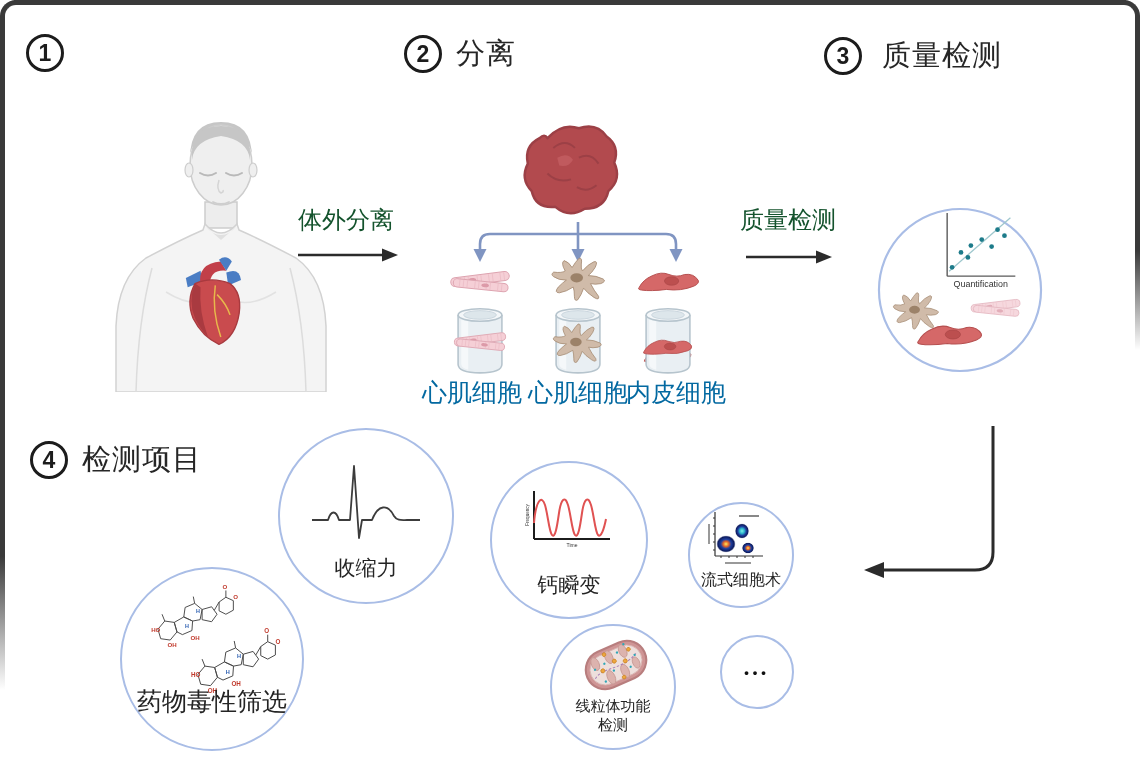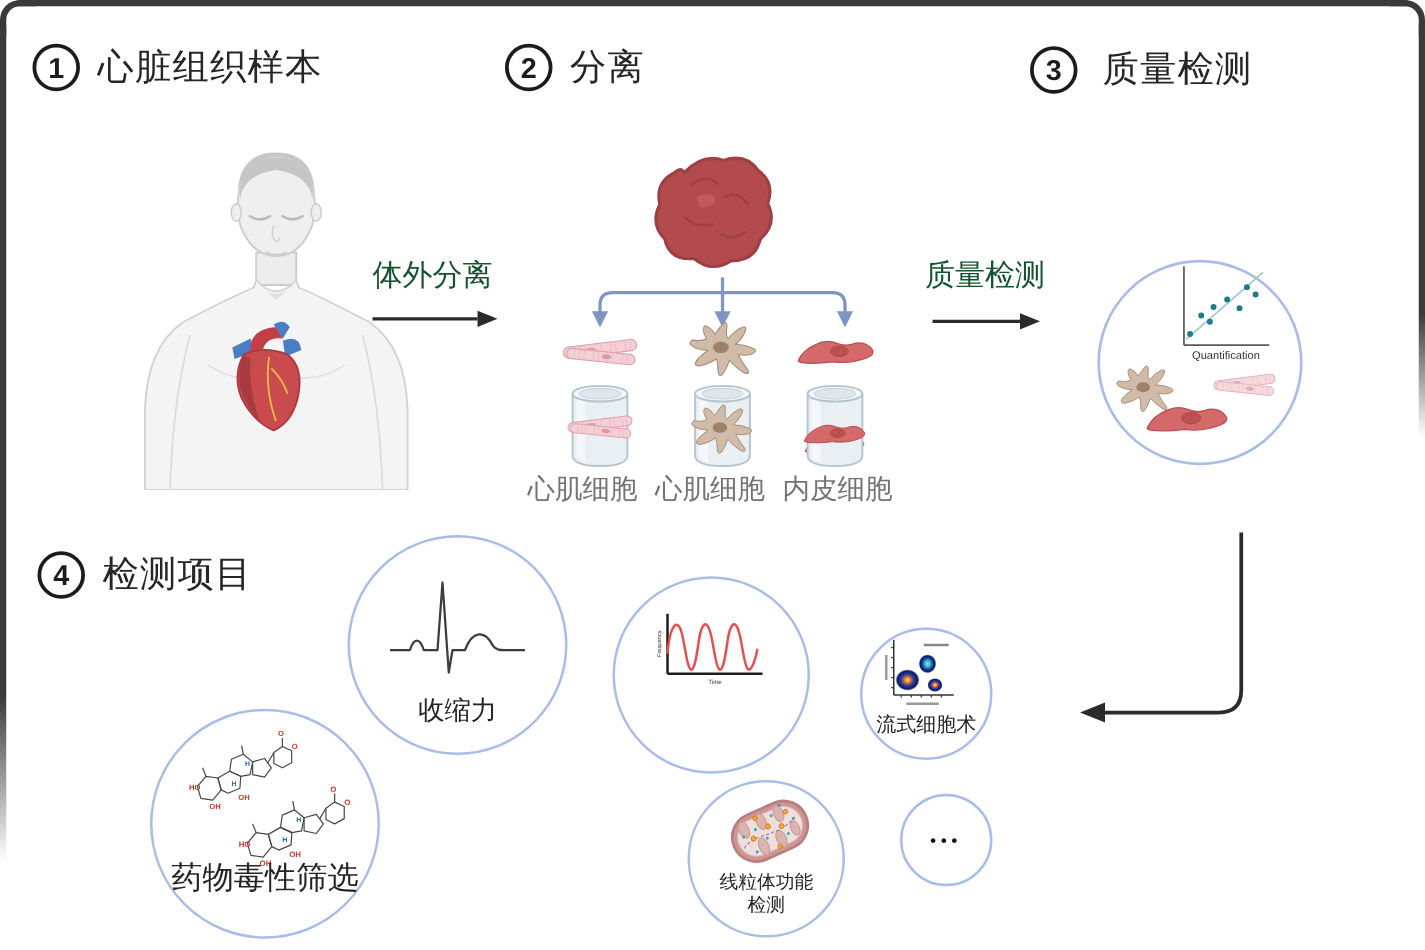--- a/index.html
+++ b/index.html
@@ -12,21 +12,21 @@
   .corner-tr{position:absolute;top:0;right:0;width:24px;height:24px;border-top:5px solid #3a3a3a;border-right:5px solid #3a3a3a;border-top-right-radius:16px;}
   .edge-left{position:absolute;top:20px;left:0;width:5px;height:670px;background:linear-gradient(#3a3a3a 80%,rgba(58,58,58,0));}
   .edge-right{position:absolute;top:20px;right:0;width:5px;height:330px;background:linear-gradient(#3a3a3a 70%,rgba(58,58,58,0));}
   
   .step{display:flex;align-items:center;gap:14px;}
   .badge{width:38px;height:38px;border:3px solid #1c1c1c;border-radius:50%;display:flex;align-items:center;justify-content:center;
          font-size:23px;font-weight:bold;color:#1c1c1c;background:#fff;box-sizing:border-box;}
   .slabel{font-size:29px;font-weight:500;color:#262626;letter-spacing:1px;white-space:nowrap;}
   
   .flowlabel{font-size:24px;font-weight:500;color:#14532d;text-align:center;white-space:nowrap;}
-  .celllabel{font-size:22px;font-weight:500;color:#737373;text-align:left;white-space:nowrap;}
+  .celllabel{font-size:25px;font-weight:500;color:#0369a1;text-align:center;white-space:nowrap;}
   
   .circle{position:absolute;border:2px solid #a9bde6;border-radius:50%;box-sizing:border-box;background:transparent;}
   .clabel{position:absolute;left:0;right:0;text-align:center;color:#242424;font-weight:500;white-space:nowrap;}
   .dots{display:flex;align-items:center;justify-content:center;height:100%;font-size:13px;letter-spacing:4px;color:#111;font-weight:bold;}
   svg{display:block;}
   .atom-o{font-size:9px;fill:#c0392b;font-weight:bold;}
   .atom-h{font-size:8px;fill:#2a5db0;font-weight:bold;}
 </style>
 </head>
 <body>
@@ -85,21 +85,20 @@
   </svg>
 
   <div class="corner-tl"></div>
   <div class="corner-tr"></div>
   <div class="edge-top"></div>
   <div class="edge-left"></div>
   <div class="edge-right"></div>
 
   <div class="step abs" style="left:26px;top:34px;">
     <div class="badge">1</div>
-    <div class="slabel">心脏组织样本</div>
   </div>
   <div class="step abs" style="left:404px;top:34px;">
     <div class="badge">2</div>
     <div class="slabel">分离</div>
   </div>
   <div class="step abs" style="left:824px;top:36px;gap:20px;">
     <div class="badge">3</div>
     <div class="slabel">质量检测</div>
   </div>
   <div class="step abs" style="left:30px;top:440px;">
@@ -227,20 +226,21 @@
     <div class="clabel" style="top:124px;font-size:21px;">收缩力</div>
   </div>
 
   <div class="circle" style="left:490px;top:461px;width:158px;height:158px;">
     <svg class="abs" style="left:28px;top:26px;" width="95" height="64" viewBox="0 0 95 64">
       <path d="M14,2 V50 M14,50 H90" stroke="#1c1c1c" stroke-width="2" fill="none"></path>
       <path d="M14,34 C16,10 22,6 25,16 C28,26 29,42 32,46 C35,50 37,38 39,24 C41,10 45,6 48,16 C51,26 52,42 55,46 C58,50 60,38 62,24 C64,10 68,6 71,16 C74,26 75,42 78,46 C81,49 84,40 86,30" stroke="#e05252" stroke-width="2" fill="none"></path>
       <text x="9" y="26" font-size="4.5" fill="#333" text-anchor="middle" transform="rotate(-90 9 26)">Frequency</text>
       <text x="52" y="58" font-size="5" fill="#333" text-anchor="middle">Time</text>
     </svg>
+    <div class="clabel" style="top:108px;font-size:21px;">钙瞬变</div>
   </div>
 
   <div class="circle" style="left:688px;top:502px;width:106px;height:106px;">
     <svg class="abs" style="left:15px;top:4px;" width="64" height="60" viewBox="0 0 64 60">
       <defs>
         <radialGradient id="g-hot">
             <stop offset="0%" stop-color="#ffe95c"></stop>
             <stop offset="30%" stop-color="#e0642c"></stop>
             <stop offset="55%" stop-color="#1f3fa0"></stop>
             <stop offset="85%" stop-color="#0d1b5e"></stop>

